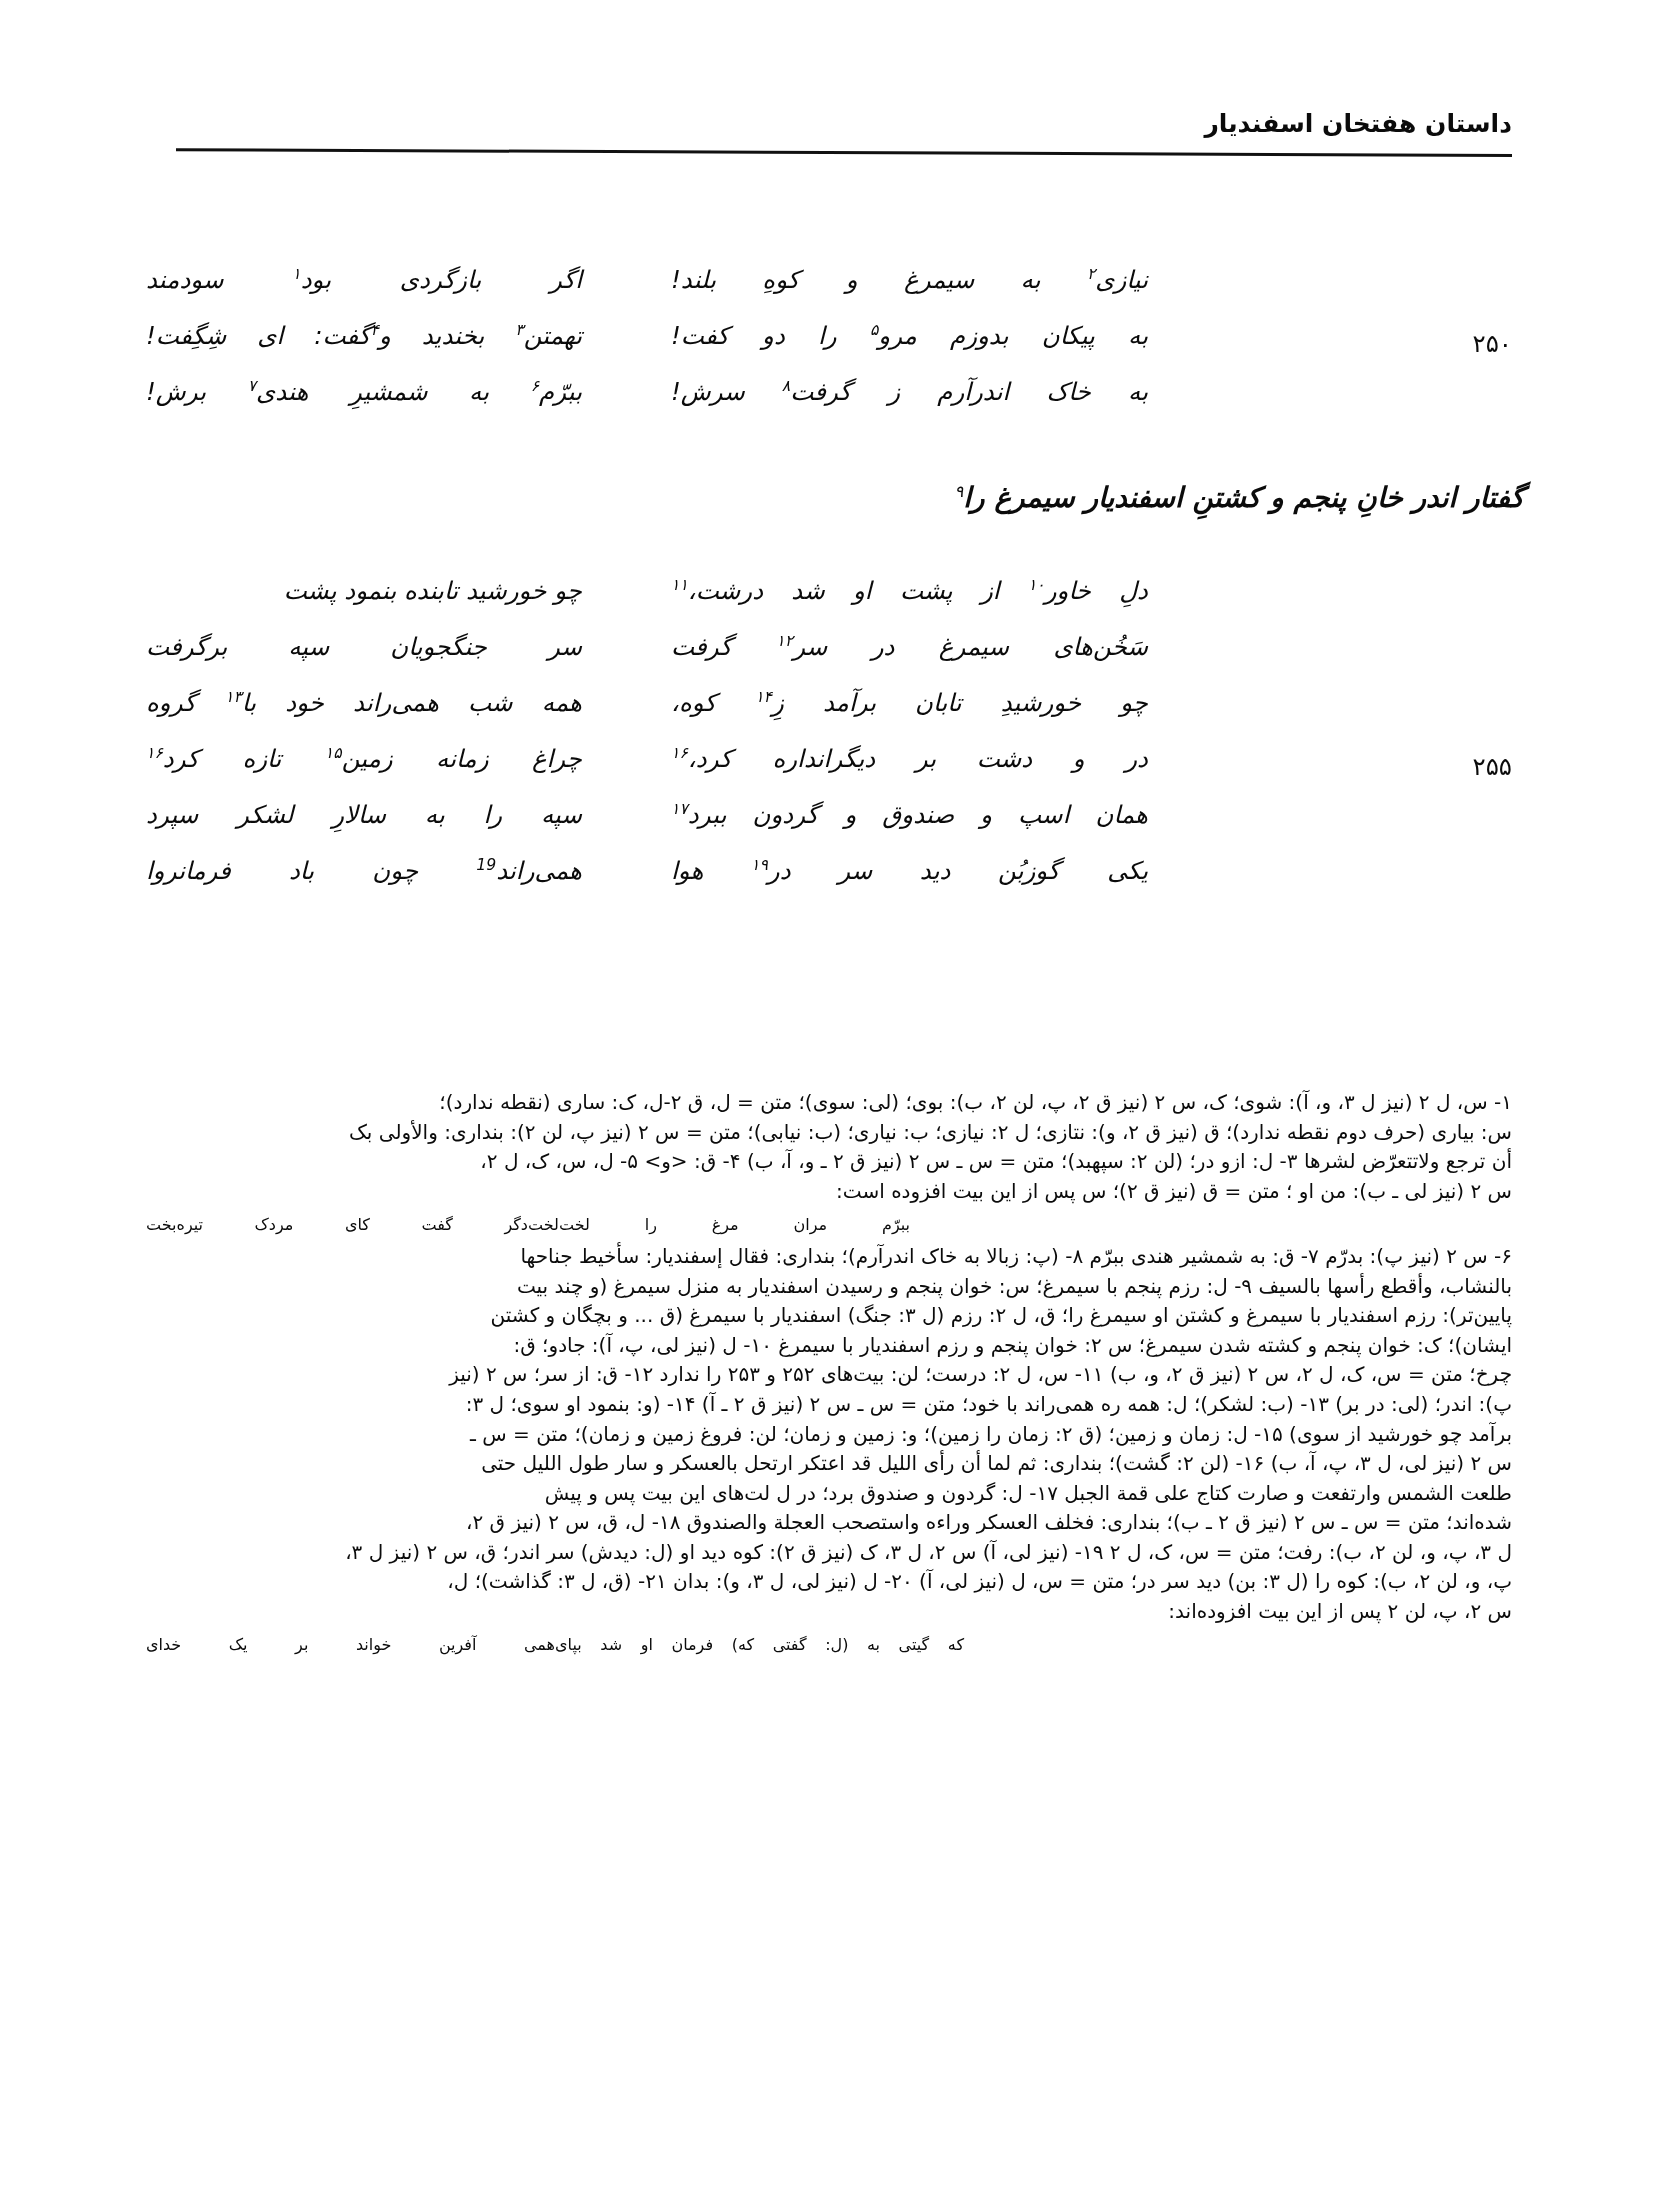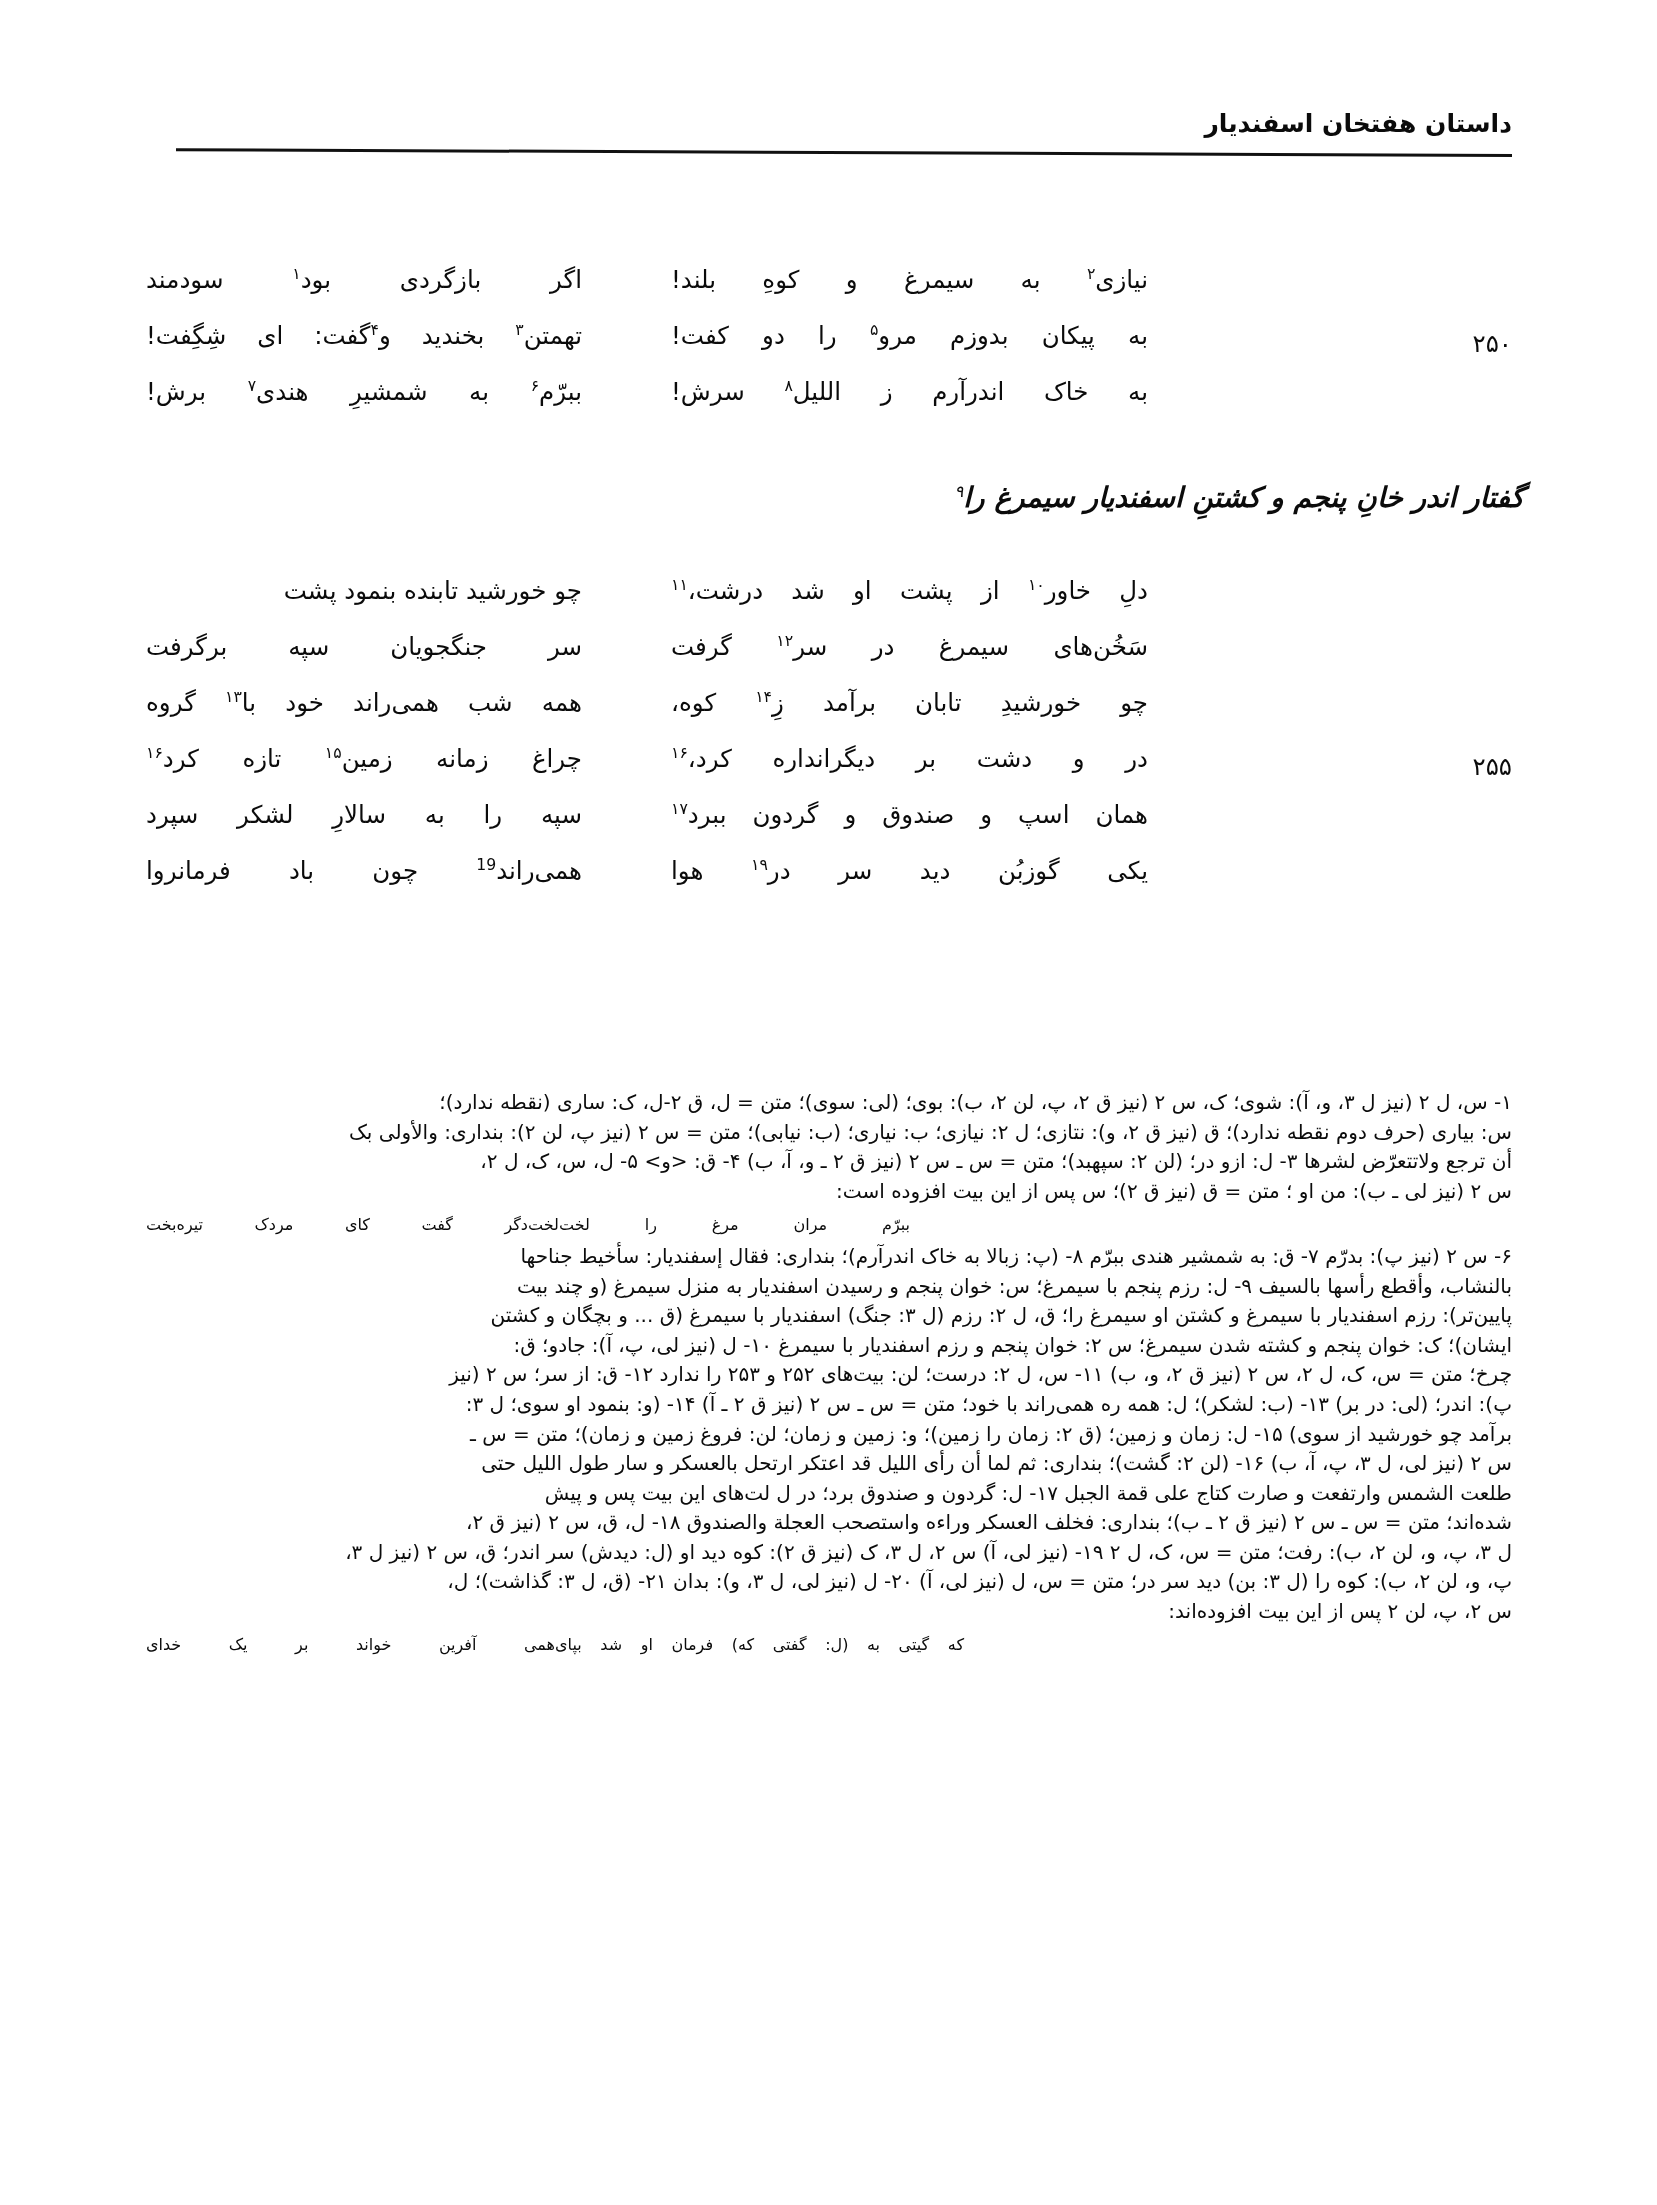--- a/index.html
+++ b/index.html
@@ -42,20 +42,21 @@
     height:56px;
   }
   .verse-num{
     position:absolute;right:0;top:9px;
     width:65px;text-align:right;
     font-size:24.5px;line-height:1;
   }
   .hemistich{
     font-size:24.5px;line-height:1.05;
     white-space:nowrap;
+    font-style:italic;
   }
   .hemistich.a{
     width:436px;margin-right:89px;
     text-align:justify;text-align-last:justify;
     direction:rtl;
   }
   .hemistich.b{
     width:477px;margin-right:33px;
     text-align:justify;text-align-last:justify;
     direction:rtl;
@@ -122,21 +123,21 @@
 
     <div class="verse-line">
       <div class="verse-num">۲۵۰</div>
       <div class="hemistich a"><span>تهمتن</span><sup class="fn">۳</sup><span> بخندید و</span><sup class="fn">۴</sup><span>گفت: ای شِگِفت!</span></div>
       <div class="hemistich b"><span>به پیکان بدوزم مرو</span><sup class="fn">۵</sup><span> را دو کفت!</span></div>
     </div>
 
     <div class="verse-line">
       <div class="verse-num"></div>
       <div class="hemistich a"><span>ببرّم</span><sup class="fn">۶</sup><span> به شمشیرِ هندی</span><sup class="fn">۷</sup><span> برش!</span></div>
-      <div class="hemistich b"><span>به خاک اندرآرم ز اللیل</span><sup class="fn">۸</sup><span> سرش!</span></div>
+      <div class="hemistich b"><span>به خاک اندرآرم ز گرفت</span><sup class="fn">۸</sup><span> سرش!</span></div>
     </div>
   </div>
 
   <div class="section-heading"><span>گفتار اندر خانِ پنجم و کشتنِ اسفندیار سیمرغ را</span><sup>۹</sup></div>
 
   <div class="verse-block second">
 
     <div class="verse-line">
       <div class="verse-num"></div>
       <div class="hemistich a plain"><span>چو خورشید تابنده بنمود پشت</span></div>

